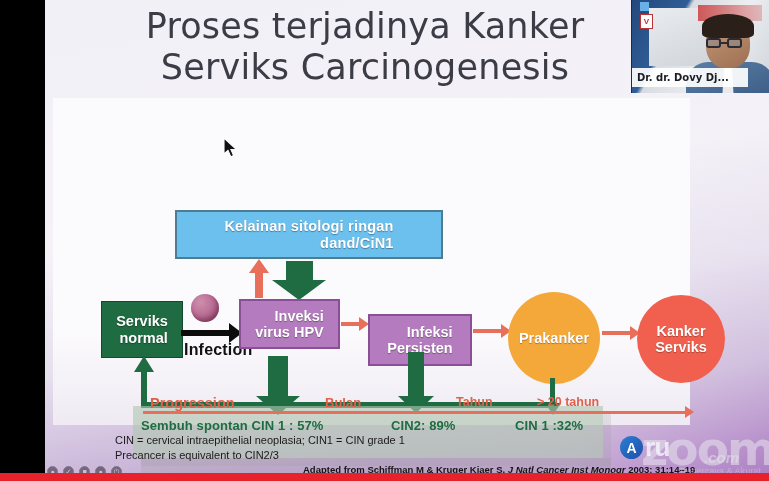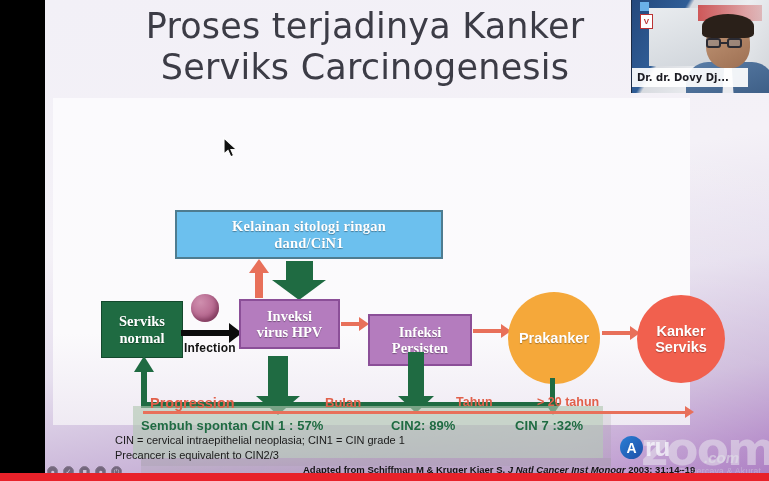--- a/index.html
+++ b/index.html
@@ -30,22 +30,22 @@
   }
 
   
   .canvas{
     position:absolute; left:8px; top:98px; width:637px; height:327px;
     background:linear-gradient(180deg,#fbfafd 0%,#fbfafc 72%,#efeaf3 100%);
   }
 
   
   .box{ position:absolute; display:flex; align-items:center; justify-content:center;
-        text-align:center; color:#fff; font-weight:bold; line-height:1.12;
-        text-shadow:0 1px 1px rgba(0,0,0,.35);font-family:Liberation Serif, serif; }
+        text-align:right; color:#fff; font-weight:bold; line-height:1.12;
+        text-shadow:0 1px 1px rgba(0,0,0,.35); }
 
   .blue-box{
     left:122px; top:112px; width:268px; height:49px;
     background:#6cc0ee; border:2px solid #4e7c90; font-size:14.5px;
     color:#ffffff; letter-spacing:.2px; padding:0 8px;
   }
   .green-box{
     left:48px; top:203px; width:82px; height:57px;
     background:#1f6b42; border:1px solid #14492d; font-size:14.5px;
   }
@@ -68,21 +68,21 @@
 
   
   .hline{ position:absolute; height:4px; }
   .black-arrow-line{ left:128px; top:232px; width:54px; height:6px; background:#0c0c0c; }
   .black-arrow-head{
     position:absolute; left:176px; top:225px; width:0; height:0;
     border-top:10px solid transparent; border-bottom:10px solid transparent;
     border-left:13px solid #0c0c0c;
   }
   .infection-label{
-    position:absolute; left:131px; top:243px; font-size:12px; font-weight:bold;
+    position:absolute; left:131px; top:243px; font-size:16px; font-weight:bold;
     color:#111; letter-spacing:.2px;
   }
 
   .sal-line{ background:#e8705a; }
   .sal1{ left:288px; top:224px; width:20px; }
   .sal2{ left:420px; top:231px; width:30px; }
   .sal3{ left:549px; top:233px; width:30px; }
   .sal-head{ position:absolute; width:0; height:0;
     border-top:7px solid transparent; border-bottom:7px solid transparent;
     border-left:10px solid #e8705a; }
@@ -298,21 +298,21 @@
       <div class="dn-head g4-head"></div>
 
       <div class="ret-h"></div>
       <div class="ret-v"></div>
       <div class="ret-head"></div>
 
       <div class="cin-bar-shadow"></div>
       <div class="cin-bar"></div>
       <div class="cin-text cin1">Sembuh spontan CIN 1 : 57%</div>
       <div class="cin-text cin2">CIN2: 89%</div>
-      <div class="cin-text cin3">CIN 7 :32%</div>
+      <div class="cin-text cin3">CIN 1 :32%</div>
 
     </div>
 
     <div class="prog-line"></div>
     <div class="prog-head"></div>
     <div class="prog-t pt1">Progression</div>
     <div class="prog-t pt2">Bulan</div>
     <div class="prog-t pt3">Tahun</div>
     <div class="prog-t pt4">&gt; 20 tahun</div>
 

